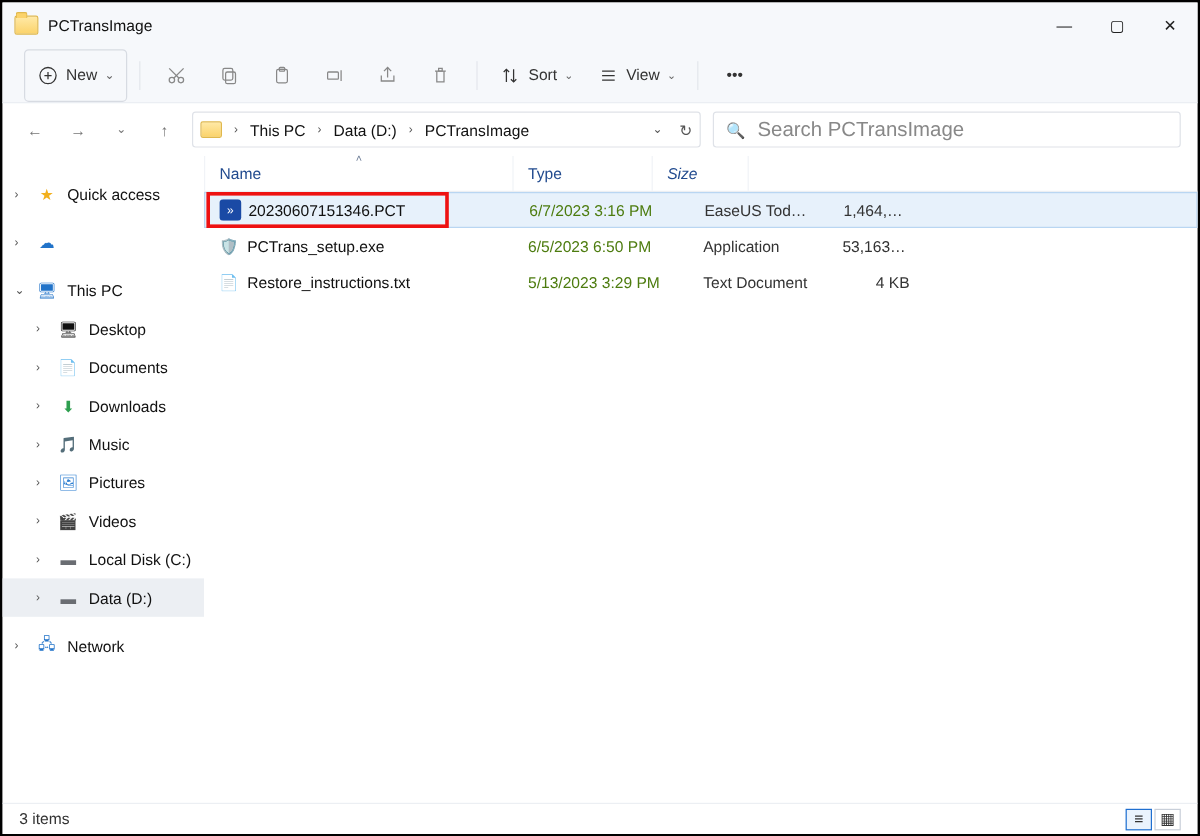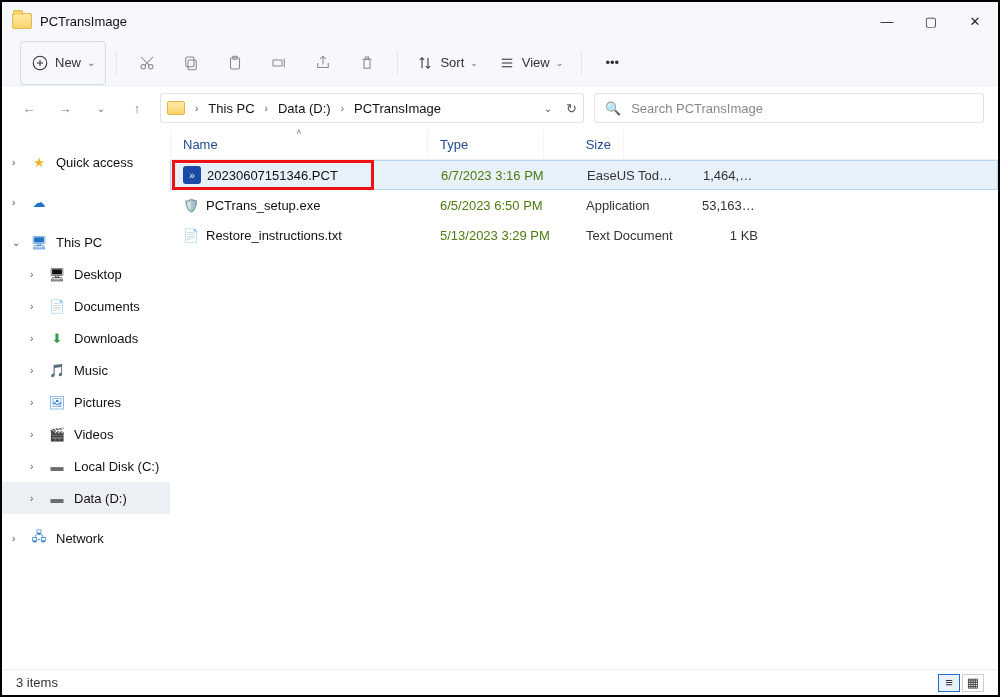--- a/index.html
+++ b/index.html
@@ -25,21 +25,21 @@
 
 
 .navbar { height: 44px; display: flex; align-items: center; padding: 0 14px; gap: 10px; }
 .navarrow { width: 26px; text-align: center; color: #777; }
 .addr { flex: 1; display: flex; align-items: center; border: 1px solid #dfe2e8; border-radius: 3px; height: 30px; padding: 0 6px; gap: 4px; }
 .addr .fic { width: 18px; height: 14px; background: linear-gradient(#ffe9a6,#fbd36b); border:1px solid #e0b84d; border-radius:2px; margin-right:4px; }
 .crumb { color: #111; padding: 0 4px; white-space: nowrap; }
 .crumb-sep { color: #555; font-size: 10px; padding: 0 2px; }
 .addr .end { margin-left: auto; display: flex; align-items: center; gap: 14px; color: #555; }
 .searchbox { width: 390px; height: 30px; border: 1px solid #dfe2e8; border-radius: 3px; display: flex; align-items: center; padding: 0 10px; gap: 10px; color: #888; }
-.searchbox input { border: none; outline: none; flex: 1; font-size: 13px; color: #333; }
+.searchbox input { border: none; outline: none; flex: 1; font-size: 17px; color: #333; }
 .searchbox input::placeholder { color: #888; }
 
 
 .main { display: flex; height: calc(697px - 38px - 46px - 44px - 26px - 4px); }
 .sidebar { width: 168px; padding: 16px 0; }
 .sitem { display: flex; align-items: center; height: 32px; padding: 0 10px; gap: 8px; color: #111; }
 .sitem.child { padding-left: 28px; }
 .sitem.selected { background: #eceff3; }
 .chev { width: 10px; color: #555; font-size: 10px; }
 .ic { width: 18px; height: 16px; display: inline-flex; align-items: center; justify-content: center; }
@@ -49,21 +49,21 @@
 .ic.disk { color: #6a6d72; }
 .ic.net { color: #2173c9; }
 
 
 .files { flex: 1; display: flex; flex-direction: column; }
 .cols { display: flex; height: 30px; align-items: center; border-bottom: 1px solid #eceff3; color: #224b8f; font-size: 12px; }
 .col { padding: 0 12px; border-right: 1px solid #f1f3f7; height: 100%; display: flex; align-items: center; position: relative; }
 .col.name { width: 258px; border-left: 1px solid #f1f3f7; }
 .col.date { width: 146px; }
 .col.type { width: 116px; }
-.col.size { width: 80px; justify-content: flex-end; }
+.col.size { width: 80px; justify-content: flex-start; font-style: italic; }
 .col .sortmark { position: absolute; top: -3px; left: 50%; transform: translateX(-50%); font-size: 9px; color: #6a7a94; }
 
 .row { display: flex; height: 30px; align-items: center; font-size: 12.5px; color: #111; }
 .row.selected { background: #e7f1fb; border: 1px solid #b9d6f2; }
 .row .cell { padding: 0 12px; overflow: hidden; white-space: nowrap; text-overflow: ellipsis; }
 .cell.name { width: 258px; display: flex; align-items: center; gap: 6px; }
 .cell.date { width: 146px; color: #4d7c0f; }
 .cell.type { width: 116px; color: #333; }
 .cell.size { width: 80px; text-align: right; color: #333; }
 .fileic { width: 18px; height: 18px; display: inline-flex; align-items: center; justify-content: center; }
@@ -286,21 +286,21 @@
       <div class="cell type">Application</div>
       <div class="cell size">53,163 KB</div>
     </div>
     <div class="row">
       <div class="cell name">
           <span class="fileic">📄</span>
           <span>Restore_instructions.txt</span>
         </div>
       <div class="cell date">5/13/2023 3:29 PM</div>
       <div class="cell type">Text Document</div>
-      <div class="cell size">1 KB</div>
+      <div class="cell size">4 KB</div>
     </div>
 
     <div class="highlight-box" style="left:2px; top:30px; width:202px; height:30px;"></div>
   </div>
 </div>
 
 <div class="status">
   <span>3 items</span>
   <div class="viewicons">
     <div class="vic active">≡</div>

